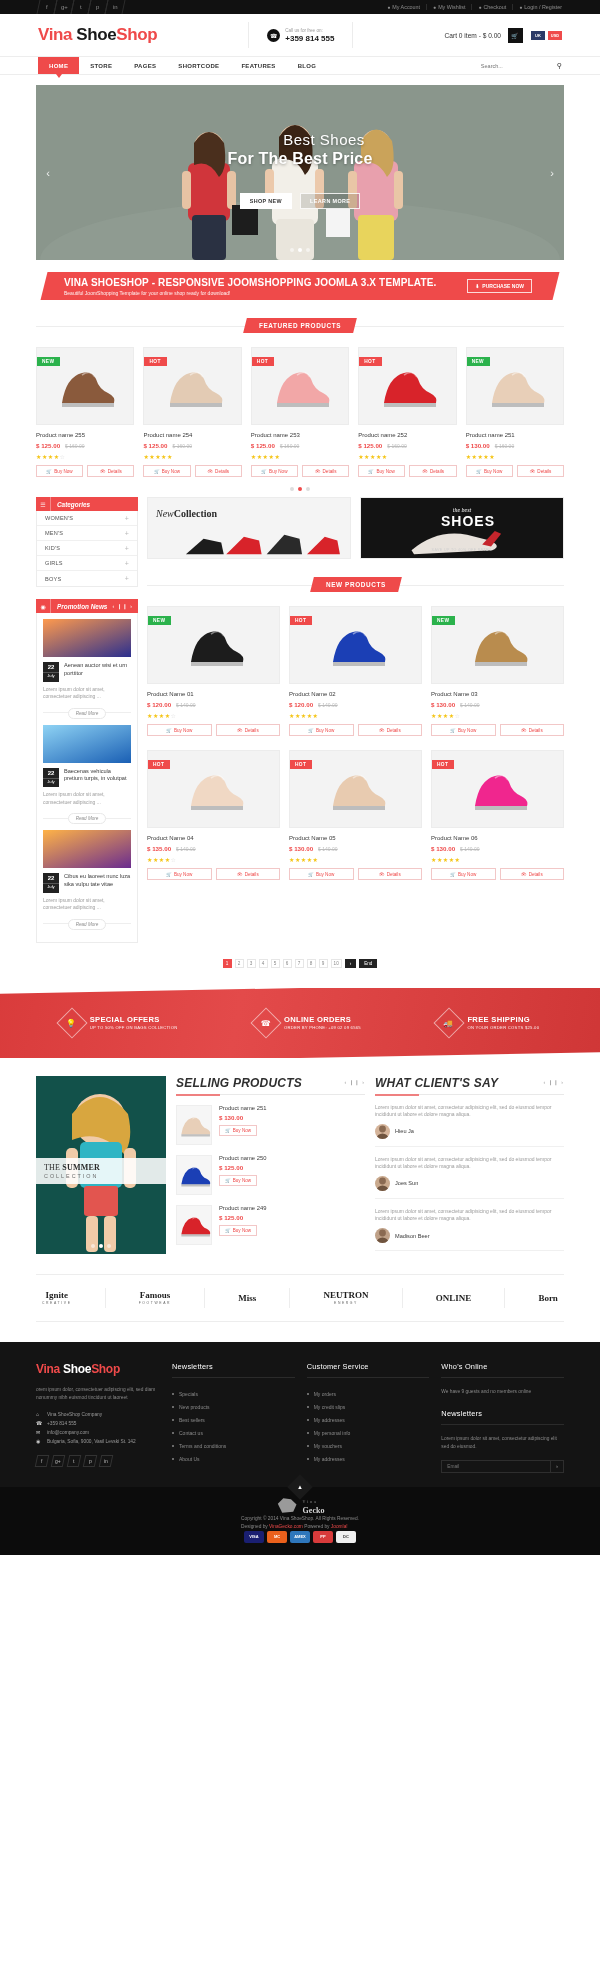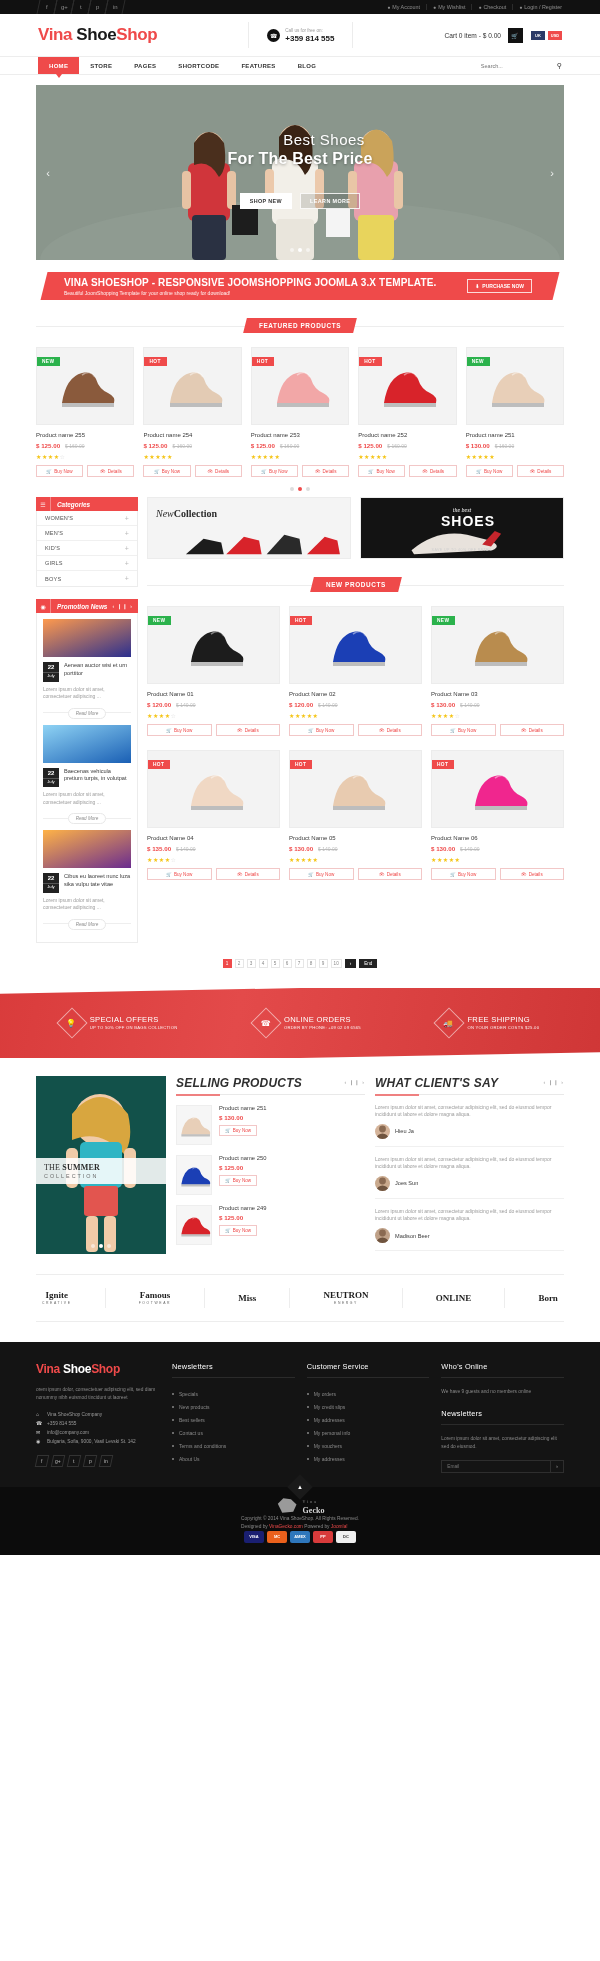--- a/index.html
+++ b/index.html
@@ -140,21 +140,21 @@
   .pg-btn.dark{background:#222;border-color:#222;color:#fff;padding:0 4px;}
 
   
   .services{margin-top:20px;height:70px;position:relative;overflow:hidden;}
   .svc-bg{position:absolute;left:-12px;right:-12px;top:0;bottom:0;transform:skewY(-1.1deg);
     background:linear-gradient(100deg,#d93b3b,#e34a4a 40%,#cf3636 100%);}
   .svc-row{position:absolute;inset:0;display:flex;align-items:center;justify-content:space-around;padding:0 22px;}
   .svc{display:flex;align-items:center;gap:7px;color:#fff;}
   .svc-dia{width:22px;height:22px;border:1px solid rgba(255,255,255,.55);transform:rotate(45deg);display:flex;align-items:center;justify-content:center;}
   .svc-dia span{transform:rotate(-45deg);font-size:8px;}
-  .svc-t1{font-size:7.6px;font-weight:400;letter-spacing:.3px;}
+  .svc-t1{font-size:7.6px;font-weight:700;letter-spacing:.3px;}
   .svc-t2{font-size:4.2px;letter-spacing:.25px;opacity:.9;margin-top:1.5px;}
 
   
   .bot{display:flex;gap:10px;margin-top:18px;align-items:flex-start;}
   .bcol1{width:130px;flex:none;}
   .bcol{flex:1;min-width:0;}
   .summer{height:178px;position:relative;overflow:hidden;background:linear-gradient(170deg,#15564f,#0e3f3a 55%,#0b2f2c);}
   .summer-lbl{position:absolute;left:0;right:0;top:82px;background:rgba(255,255,255,.88);padding:5px 8px;}
   .summer-lbl .a{font-size:8px;color:#2b2b2b;font-family:"Liberation Serif",serif;letter-spacing:.2px;}
   .summer-lbl .a b{font-weight:700;}

